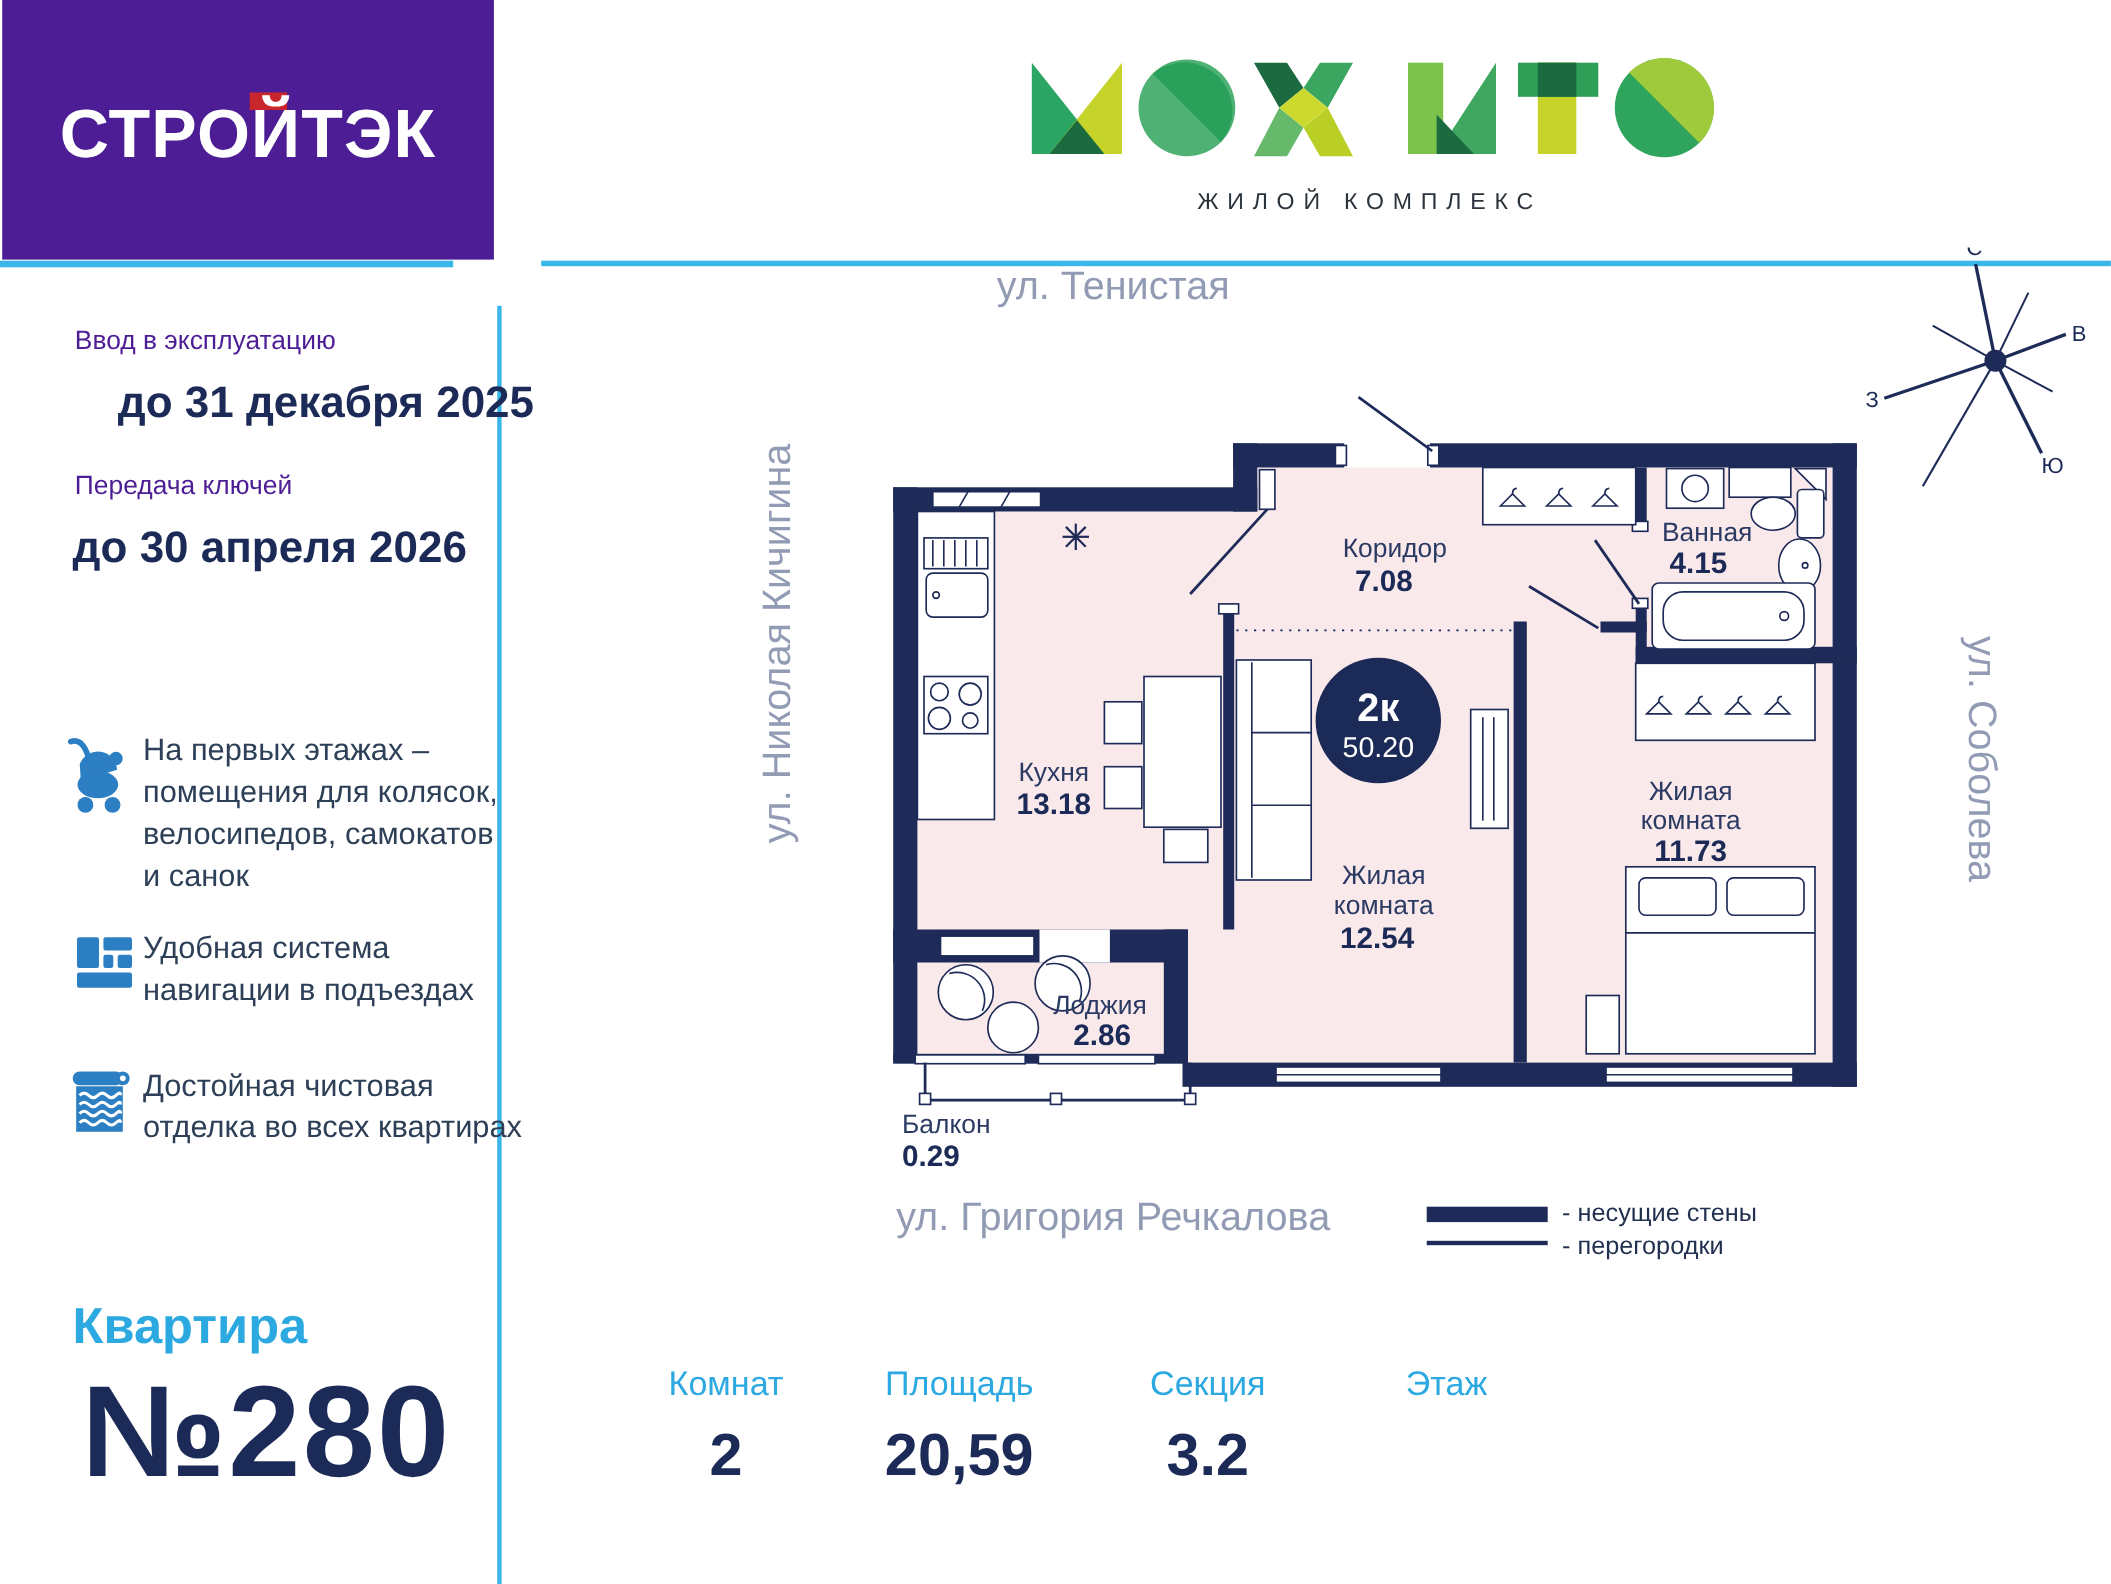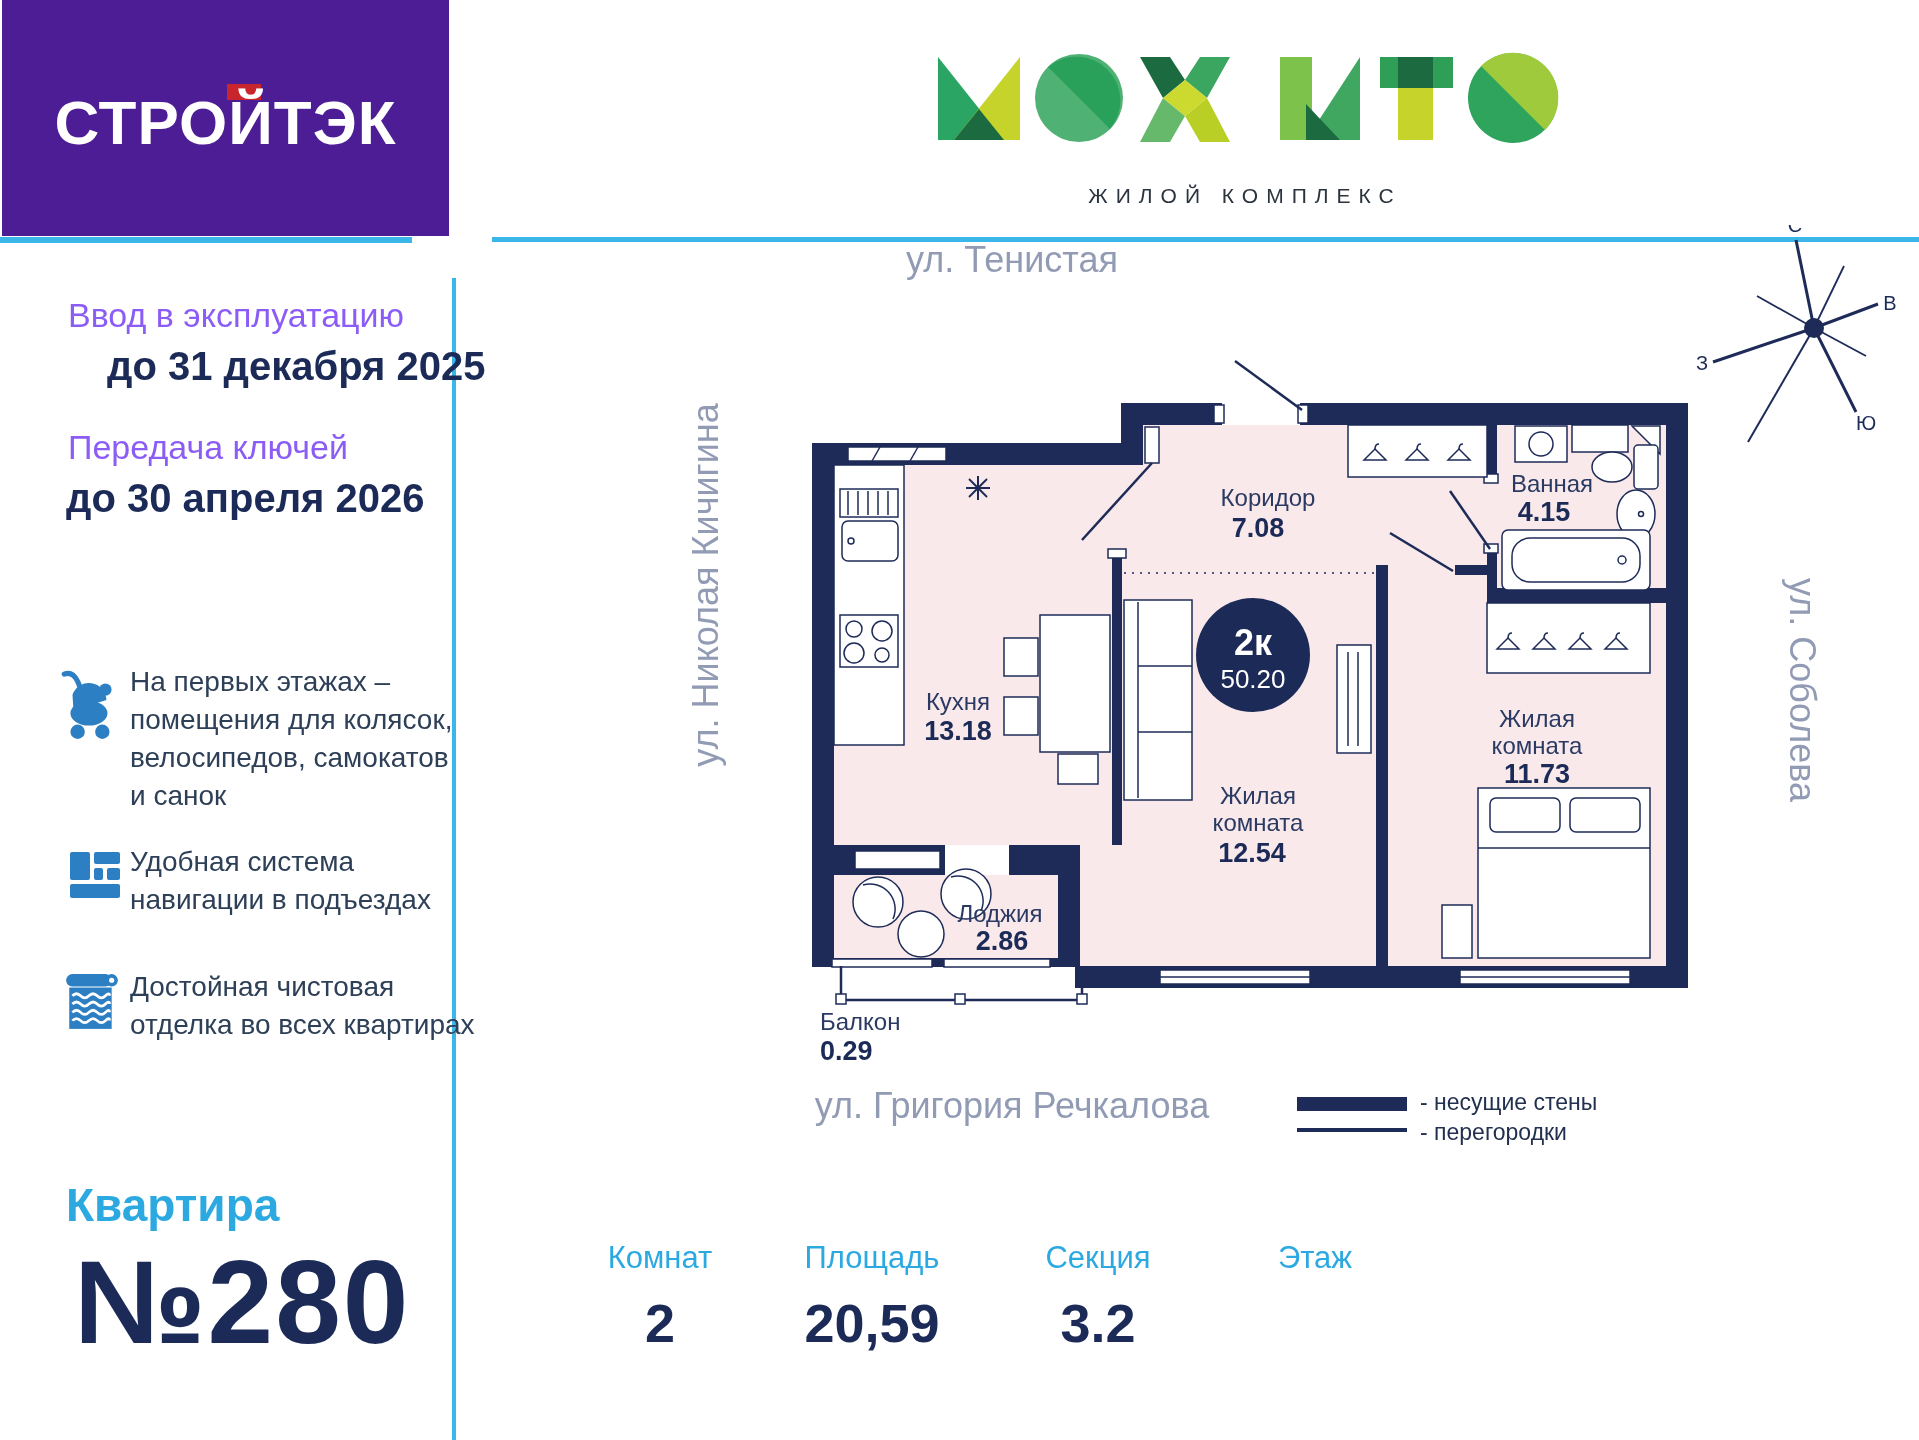--- a/index.html
+++ b/index.html
@@ -9,23 +9,23 @@
   
   .dev-box{left:2px;top:0;width:447px;height:236px;background:#4c1d95;}
   .dev-name{position:absolute;left:0;top:92px;width:100%;text-align:center;
             color:#ffffff;font-size:62px;font-weight:700;letter-spacing:1px;line-height:62px;}
   .dev-red-bar{position:absolute;left:225px;top:84px;width:34px;height:16px;background:#c9252d;}
   .cyan{background:#3ab6e8;}
   .line-under-box{left:0;top:237px;width:412px;height:6px;}
   .line-top-right{left:492px;top:237px;width:1427px;height:5px;}
   .line-vert{left:452px;top:278px;width:4px;height:1162px;}
   .subtitle{left:1040px;top:172px;width:410px;text-align:center;color:#2b333c;
-            font-size:21px;letter-spacing:8px;font-weight:500;margin-top:12px;}
+            font-size:21px;letter-spacing:8px;font-weight:500;}
   
-  .cy-label{color:#8b5cf6;font-size:34px;font-weight:500;}
+  .cy-label{color:#4c1d95;font-size:24px;font-weight:500;}
   .nv-strong{color:#1b2a56;font-size:40px;font-weight:800;}
   .feature-text{color:#2e4057;font-size:28px;line-height:38px;white-space:pre-line;font-weight:500;}
   .apt-label{color:#2ca9e1;font-size:46px;font-weight:700;}
   .apt-num{color:#1b2a56;font-size:118px;font-weight:800;line-height:100px;letter-spacing:2px;}
   
   .stat{position:absolute;width:300px;text-align:center;transform:translateX(-50%);}
   .stat-label{color:#2ca9e1;font-size:31px;font-weight:500;text-align:center;}
   .stat-value{color:#1b2a56;font-size:54px;font-weight:800;margin-top:16px;}
   
   text{font-family:"Liberation Sans",sans-serif;}

